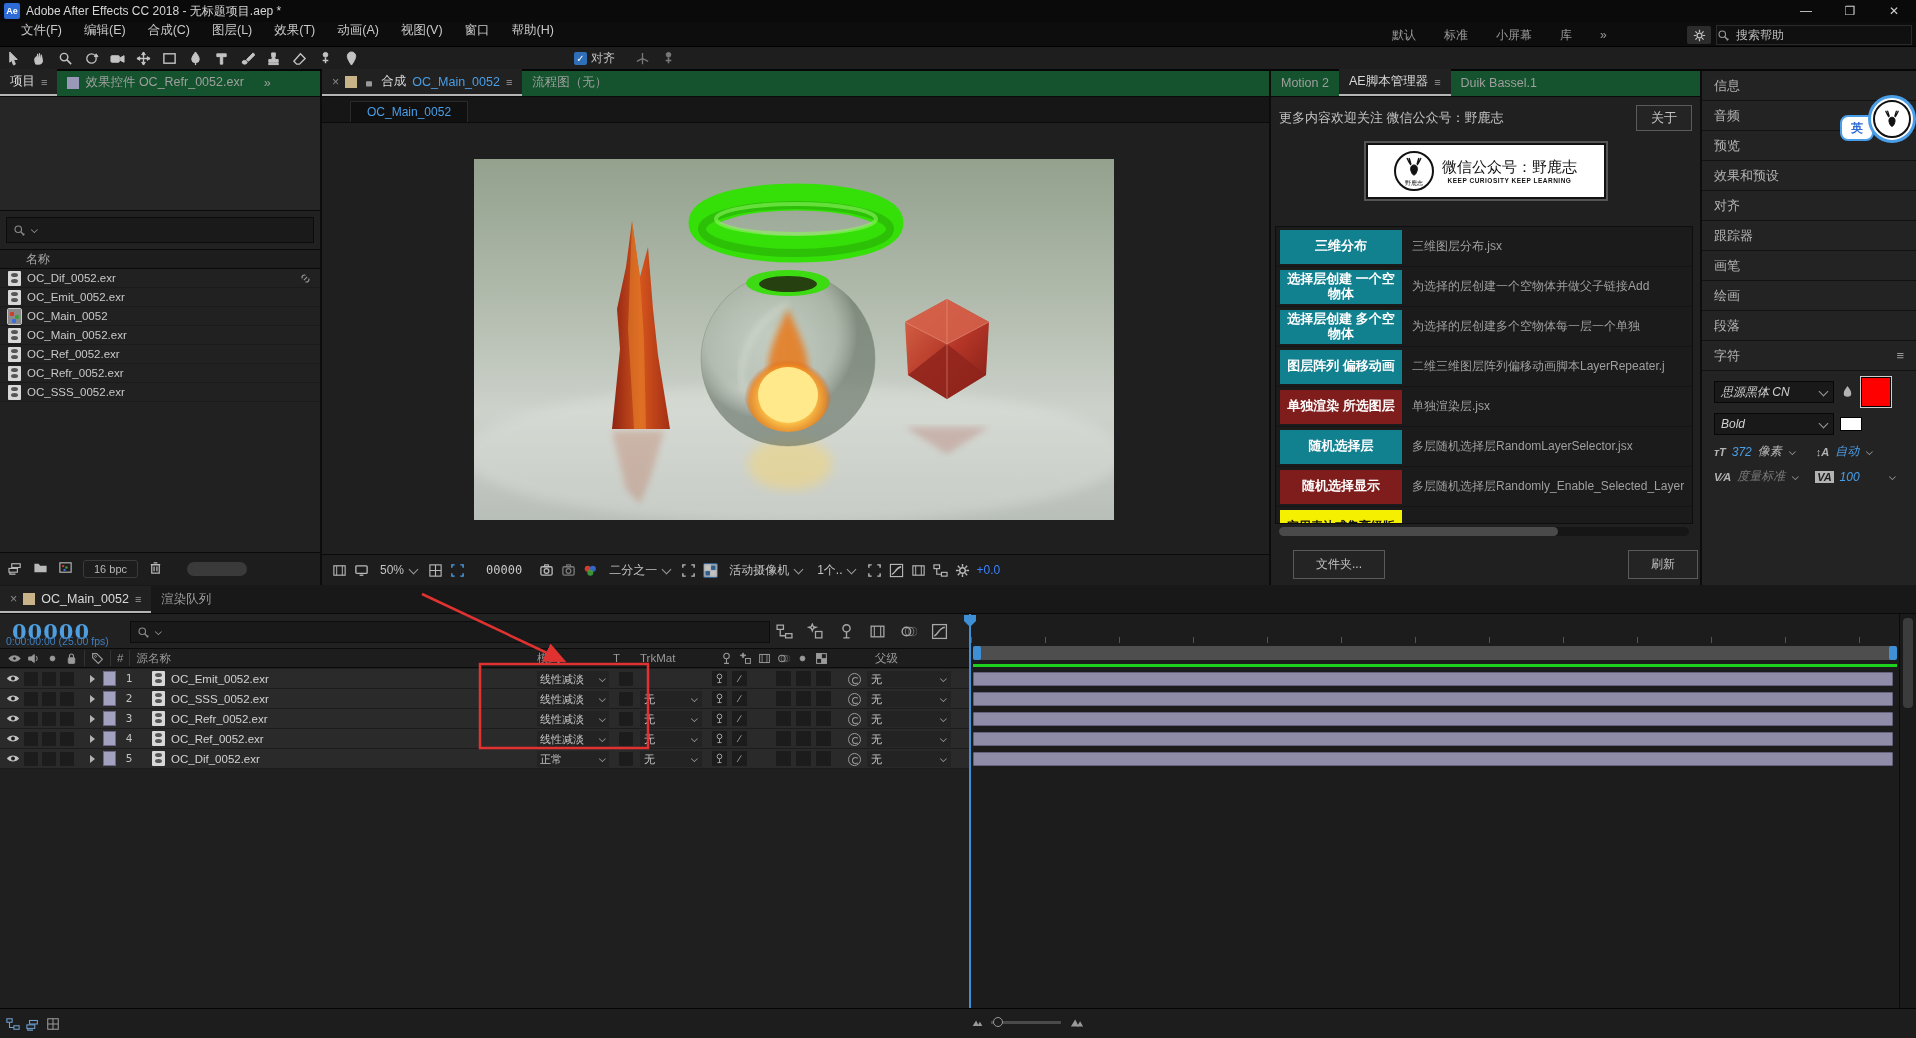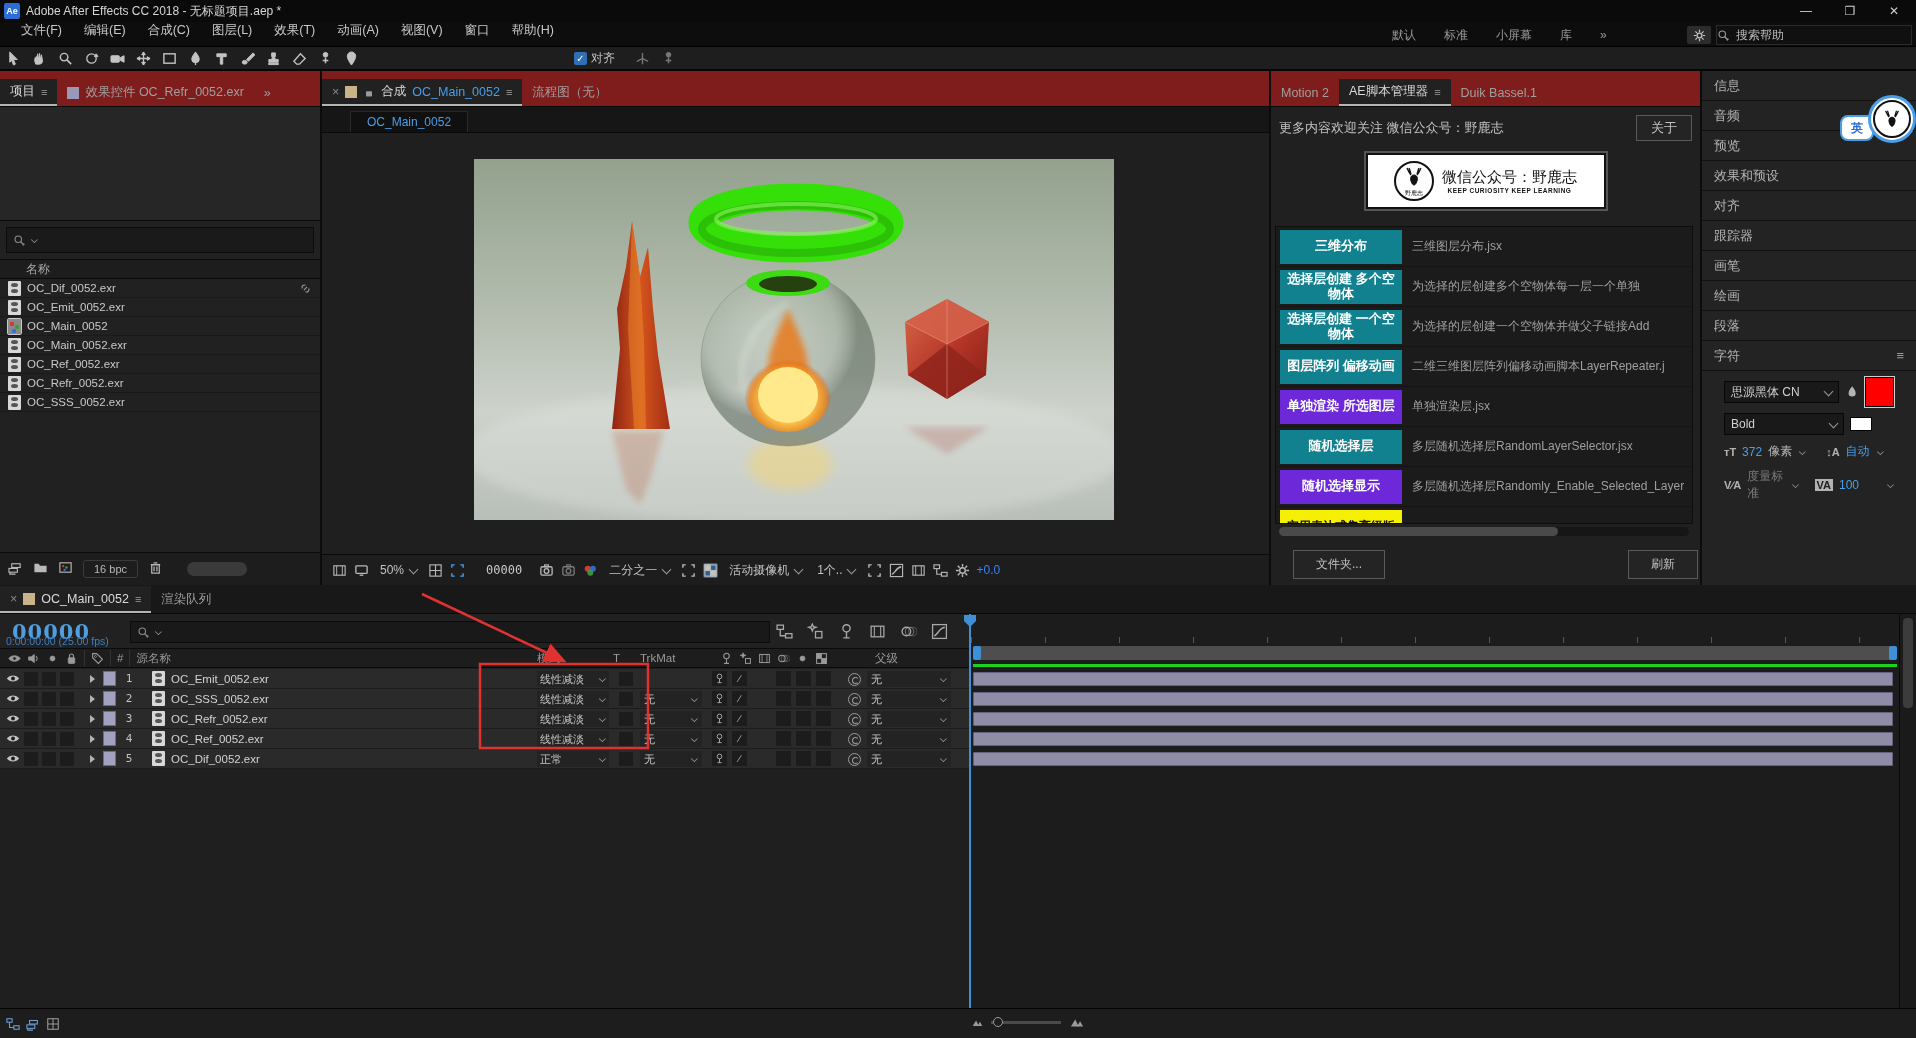--- a/index.html
+++ b/index.html
@@ -18,21 +18,21 @@
   .ticon{width:26px;height:20px;display:flex;align-items:center;justify-content:center;color:#c3c3c3;}
   .ticon svg{width:15px;height:15px;fill:#c3c3c3;stroke:#c3c3c3;}
   .snapwrap{display:flex;align-items:center;margin-left:210px;color:#c3c3c3;}
   .checkbox{width:13px;height:13px;background:#2f6fb8;border-radius:2px;color:#fff;font-size:10px;display:flex;align-items:center;justify-content:center;margin-right:4px;}
   .workspaces{position:absolute;left:1378px;top:0;height:22px;display:flex;align-items:center;}
   .wsitem{padding:0 14px;color:#9a9a9a;font-size:12px;}
   .helpsearch{position:absolute;left:1716px;top:1px;width:196px;height:20px;background:#101010;border:1px solid #2a2a2a;display:flex;align-items:center;color:#b9b9b9;}
   .gearbox{position:absolute;left:1687px;top:2px;width:24px;height:18px;background:#2c2c2c;display:flex;align-items:center;justify-content:center;border-radius:2px;}
   
   .panel{background:#212121;}
-  .tabstrip{height:36px;background:#7f1d1d;display:flex;align-items:flex-end;border-bottom:1px solid #0a0a0a;}
+  .tabstrip{height:26px;background:#14532d;display:flex;align-items:flex-end;border-bottom:1px solid #0a0a0a;}
   .ptab{height:27px;display:flex;align-items:center;padding:0 10px;color:#9f9f9f;font-size:12.5px;gap:6px;}
   .ptab.active{background:#212121;color:#d9d9d9;border-bottom:2px solid #b5b5b5;}
   .hamb{color:#9f9f9f;font-size:11px;letter-spacing:0;}
   .chip{width:12px;height:12px;background:#9a98b8;display:inline-block;}
   .chev{display:inline-block;width:8px;height:8px;}
   .chev:after{content:"";display:block;width:6px;height:6px;border-right:1.5px solid #9a9a9a;border-bottom:1.5px solid #9a9a9a;transform:rotate(45deg);margin:0 auto;}
   
   .projpanel{left:0;top:71px;width:320px;height:514px;}
   .projpreview{height:114px;background:#262626;border-bottom:1px solid #0a0a0a;}
   .searchrow{height:26px;display:flex;align-items:center;background:#1a1a1a;margin:6px 6px;border:1px solid #0c0c0c;padding:0 6px;color:#8a8a8a;}
@@ -65,32 +65,32 @@
   .schead{display:flex;align-items:center;padding:8px 8px 0 8px;color:#c3c3c3;font-size:13px;}
   .aboutbtn{margin-left:auto;border:1px solid #5a5a5a;padding:3px 14px;color:#c3c3c3;background:#242424;}
   .banner{margin:12px auto 8px auto;width:240px;height:56px;background:#fff;border:2px solid #111;outline:2px solid #555;display:flex;align-items:center;justify-content:center;gap:8px;}
   .bannerlogo{width:40px;height:40px;border-radius:50%;border:2px solid #111;display:flex;flex-direction:column;align-items:center;justify-content:center;color:#111;}
   .bannertxt{display:flex;flex-direction:column;align-items:center;color:#111;}
   .bt1{font-weight:normal;font-size:15px;}
   .bt2{font-size:6.5px;font-weight:bold;letter-spacing:.5px;}
   .scriptlist{position:absolute;left:4px;top:155px;width:418px;height:298px;overflow:hidden;background:#1b1b1b;border:1px solid #0e0e0e;}
   .scriptrow{display:flex;align-items:center;height:40px;border-bottom:1px solid #141414;gap:10px;padding-left:4px;}
   .scbtn{width:122px;min-height:34px;background:#11808f;color:#fff;font-weight:bold;display:flex;align-items:center;justify-content:center;text-align:center;font-size:13px;line-height:1.15;padding:2px;}
-  .scbtn.v-cyan{background:#6d28d9;}
+  .scbtn.v-cyan{background:#7f1d1d;}
   .scbtn.v-yellow{background:#f5ef00;color:#111;font-size:12px;}
   .scdesc{color:#9f9f9f;font-size:12px;white-space:nowrap;overflow:hidden;}
   .hscroll{position:absolute;left:8px;top:456px;width:410px;height:9px;background:#161616;border-radius:5px;}
   .hthumb{width:68%;height:9px;background:#4a4a4a;border-radius:5px;}
   .scbottom{position:absolute;left:10px;top:472px;width:429px;height:42px;display:flex;align-items:center;justify-content:space-between;padding:0 12px;}
   .scbtn2{border:1px solid #5a5a5a;background:#242424;color:#c3c3c3;padding:5px 22px;}
   
   .rightdock{left:1702px;top:71px;width:214px;height:514px;background:#232323;}
   .dockitem{height:30px;display:flex;align-items:center;padding:0 12px;border-bottom:1px solid #121212;color:#b3b3b3;font-size:13px;}
   .dockmenu{margin-left:auto;color:#9a9a9a;}
-  .charpanel{padding:6px 22px;color:#b3b3b3;}
+  .charpanel{padding:6px 12px;color:#b3b3b3;font-style:italic;}
   .fontrow{display:flex;align-items:center;gap:6px;margin-bottom:6px;}
   .fontdrop{width:120px;height:22px;background:#191919;border:1px solid #070707;display:flex;align-items:center;justify-content:space-between;padding:0 6px;color:#d0d0d0;}
   .swatch{width:30px;height:30px;background:#f00;border:1px solid #000;outline:1px solid #cfcfcf;}
   .minirow{display:flex;align-items:center;gap:6px;margin-top:8px;font-size:12px;}
   .bluev{color:#4a9ee8;}
   .dimv{color:#7a7a7a;}
   .glyphbtn{font-weight:bold;color:#b3b3b3;font-size:11px;}
   .imedeer{position:absolute;left:1840px;top:95px;width:76px;height:48px;}
   .imepill{position:absolute;left:0;top:20px;width:34px;height:26px;background:#fff;border:2px solid #4a9ee8;border-radius:8px 0 8px 8px;color:#2d6bd6;font-weight:bold;display:flex;align-items:center;justify-content:center;}
   .deercircle{position:absolute;left:28px;top:0;width:48px;height:48px;border-radius:50%;background:#fff;border:3px solid #4a9ee8;display:flex;align-items:center;justify-content:center;}
@@ -766,27 +766,27 @@
       </div>
     </div>
     <div class="scriptlist">
 
         <div class="scriptrow">
           <div class="scbtn v-teal">三维分布</div>
           <div class="scdesc">三维图层分布.jsx</div>
         </div>
 
         <div class="scriptrow">
+          <div class="scbtn v-teal">选择层创建 一个空物体</div>
+          <div class="scdesc">为选择的层创建一个空物体并做父子链接Add</div>
+        </div>
+
+        <div class="scriptrow">
           <div class="scbtn v-teal">选择层创建 多个空物体</div>
           <div class="scdesc">为选择的层创建多个空物体每一层一个单独</div>
-        </div>
-
-        <div class="scriptrow">
-          <div class="scbtn v-teal">选择层创建 一个空物体</div>
-          <div class="scdesc">为选择的层创建一个空物体并做父子链接Add</div>
         </div>
 
         <div class="scriptrow">
           <div class="scbtn v-teal">图层阵列 偏移动画</div>
           <div class="scdesc">二维三维图层阵列偏移动画脚本LayerRepeater.j</div>
         </div>
 
         <div class="scriptrow">
           <div class="scbtn v-cyan">单独渲染 所选图层</div>
           <div class="scdesc">单独渲染层.jsx</div>

